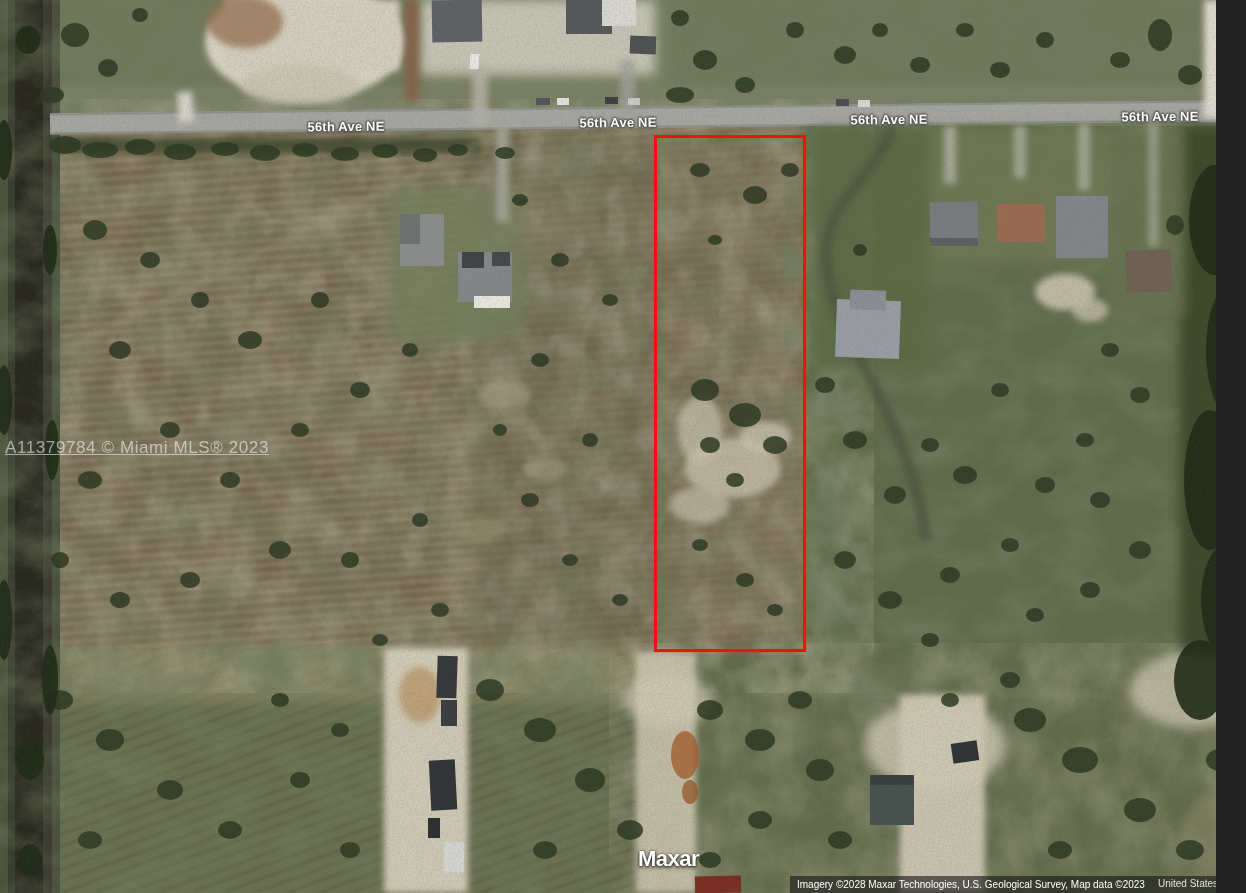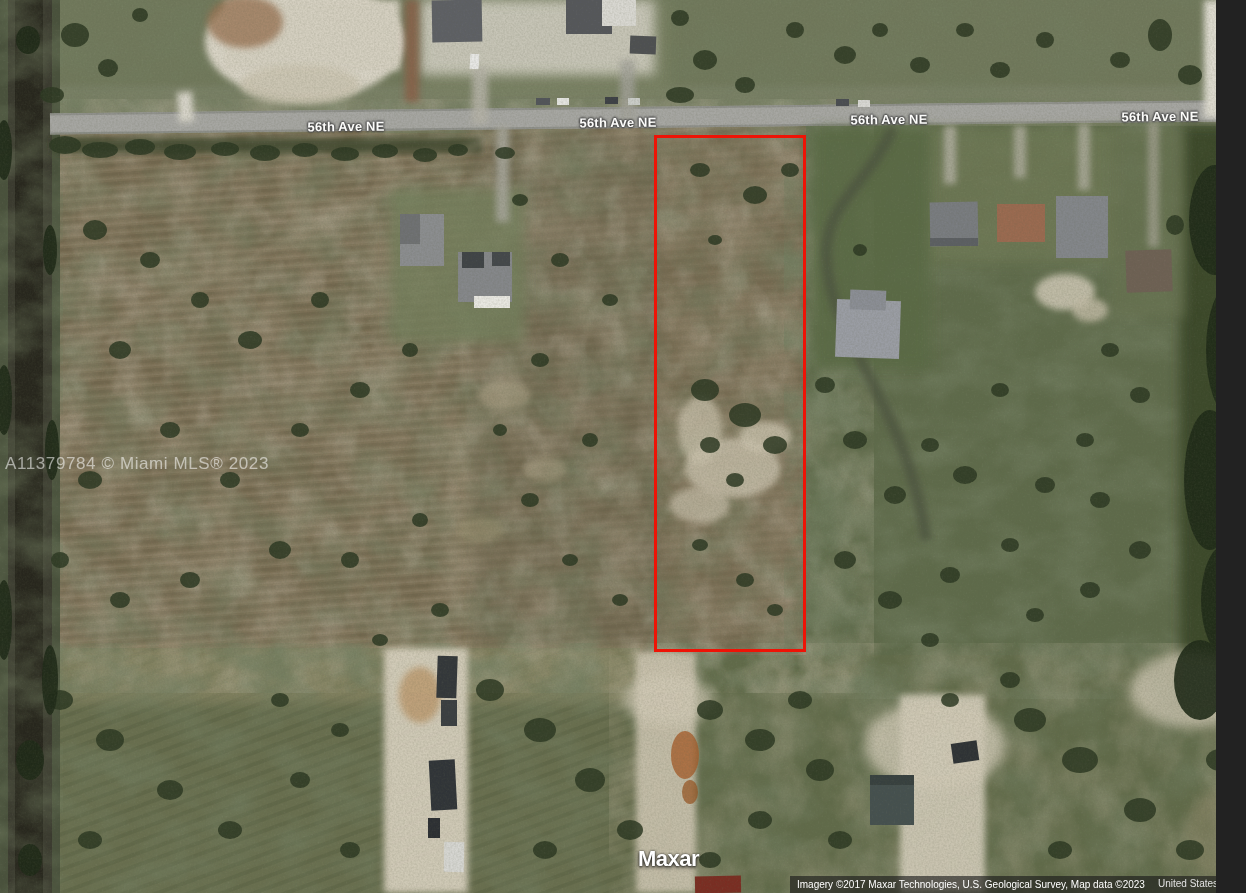--- a/index.html
+++ b/index.html
@@ -24,23 +24,23 @@
   #street-label-1{left:291px;top:119px;}
   #street-label-2{left:563px;top:115px;}
   #street-label-3{left:834px;top:112px;}
   #street-label-4{left:1105px;top:109px;}
   #parcel-outline{
     position:absolute;left:654px;top:135px;width:152px;height:517px;
     border:3px solid #ee1306;box-sizing:border-box;
     pointer-events:none;
   }
   #mls-watermark{
-    position:absolute;left:5px;top:454px;
+    position:absolute;left:5px;top:438px;
     font:400 17px "Liberation Sans",sans-serif;
-    color:rgba(255,255,255,0.55);letter-spacing:.6px;white-space:nowrap;
+    color:rgba(255,255,255,0.55);letter-spacing:.6px;white-space:nowrap;text-decoration:underline;
   }
   #google-logo{
     position:absolute;left:638px;top:846px;
     font:700 22px "Liberation Sans",sans-serif;
     color:#ffffff;letter-spacing:-.5px;
     text-shadow:0 1px 3px rgba(0,0,0,.7),0 0 2px rgba(0,0,0,.55),0 2px 4px rgba(0,0,0,.4);
   }
   #attribution-bar{
     position:absolute;right:0;bottom:0;width:426px;height:17px;
     background:rgba(25,25,25,0.62);
@@ -377,17 +377,17 @@
   <div class="street-label" id="street-label-1">56th Ave NE</div>
   <div class="street-label" id="street-label-2">56th Ave NE</div>
   <div class="street-label" id="street-label-3">56th Ave NE</div>
   <div class="street-label" id="street-label-4">56th Ave NE</div>
 
   <div id="mls-watermark">A11379784 © Miami MLS® 2023</div>
 
   <div id="google-logo">Maxar</div>
 
   <div id="attribution-bar">
-    <span id="attribution-credits">Imagery ©2017 Maxar Technologies, U.S. Geological Survey, Map data ©2023</span>
+    <span id="attribution-credits">Imagery ©2028 Maxar Technologies, U.S. Geological Survey, Map data ©2023</span>
     <span id="attribution-country">United States</span>
   </div>
 
 </div>
 
 </body></html>

